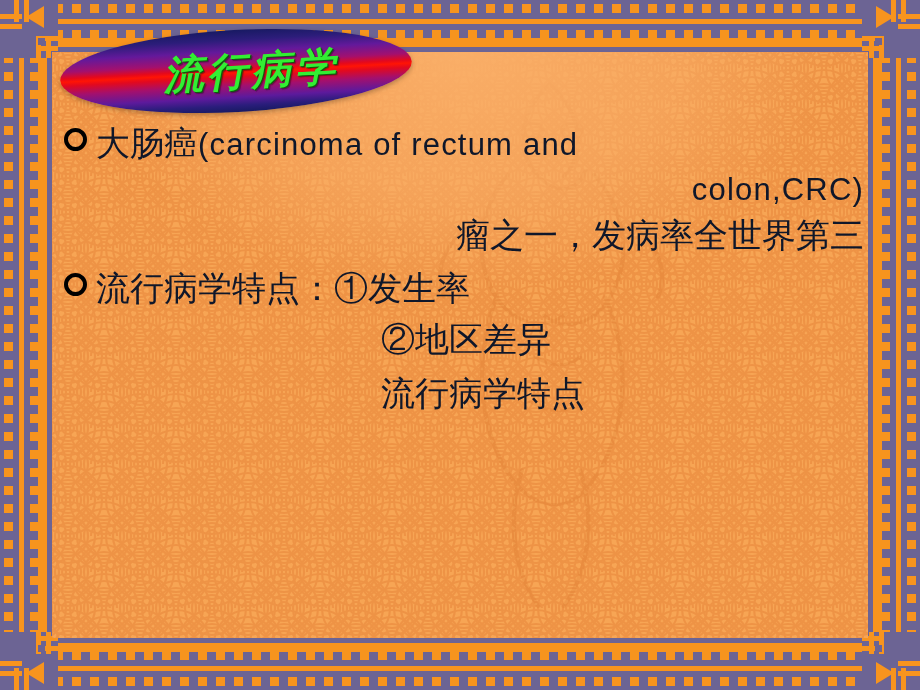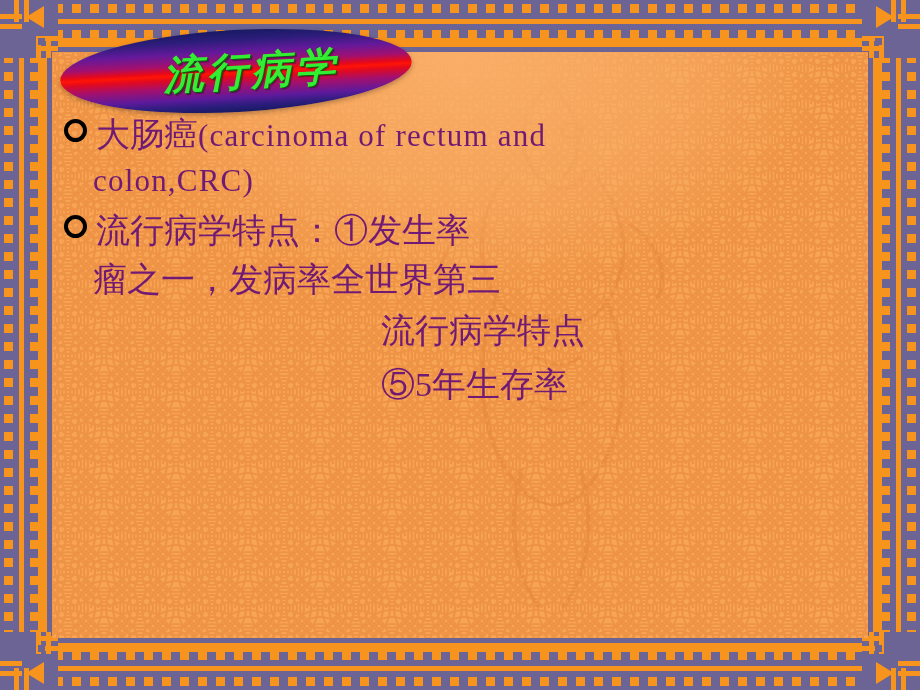--- a/index.html
+++ b/index.html
@@ -150,45 +150,45 @@
     color: #33ee33;
     text-shadow: 1px 1px 0 #0b5f0b, 2px 2px 1px rgba(0,0,0,.35);
     padding-left: 30px;
     box-sizing: border-box;
     white-space: nowrap;
   }
 
   
   .body {
     position: absolute;
-    left: 64px; top: 111px;
+    left: 64px; top: 120px;
     width: 800px;
-    color: #701a75;
+    color: #0f172a;
   }
   .line {
     display: flex;
     align-items: baseline;
     font-size: 34px;
     line-height: 1.42;
     white-space: nowrap;
   }
   .bullet-dot {
     flex: 0 0 auto;
     width: 15px; height: 15px;
     border-radius: 50%;
     border: 4px solid #000;
     background: transparent;
     margin-right: 9px;
     position: relative;
     top: -4px;
   }
   .ltext { font-family: "Liberation Serif", "DejaVu Serif", serif; }
-  .mono  { font-family: Liberation Serif, serif;
+  .mono  { font-family: Liberation Sans, sans-serif;
            letter-spacing: 1.2px; font-size: 31px; }
-  .indent { padding-left: 29px; }
+  .indent { padding-left: 29px; justify-content: flex-end; }
   .sub {
     font-size: 34px;
     line-height: 1.58;
     padding-left: 317px;
     white-space: nowrap;
     font-family: "Liberation Serif", "DejaVu Serif", serif;
   }
 </style>
 </head>
 <body>
@@ -345,26 +345,26 @@
     <div class="line">
       <span class="bullet-dot"></span>
       <span class="ltext">大肠癌</span>
       <span class="mono">(carcinoma of rectum and</span>
     </div>
 
     <div class="line indent">
       <span class="mono">colon,CRC)</span>
     </div>
 
+    <div class="line indent">
+      <span class="ltext">瘤之一，发病率全世界第三</span>
+    </div>
+
     <div class="line" style="margin-top:4px">
       <span class="bullet-dot"></span>
       <span class="ltext">流行病学特点：①发生率</span>
     </div>
 
-    <div class="line indent">
-      <span class="ltext">瘤之一，发病率全世界第三</span>
-    </div>
-
+    <div class="sub">②地区差异</div>
     <div class="sub">流行病学特点</div>
-    <div class="sub">⑤5年生存率</div>
 
   </div>
 </div>
 
 </body></html>

